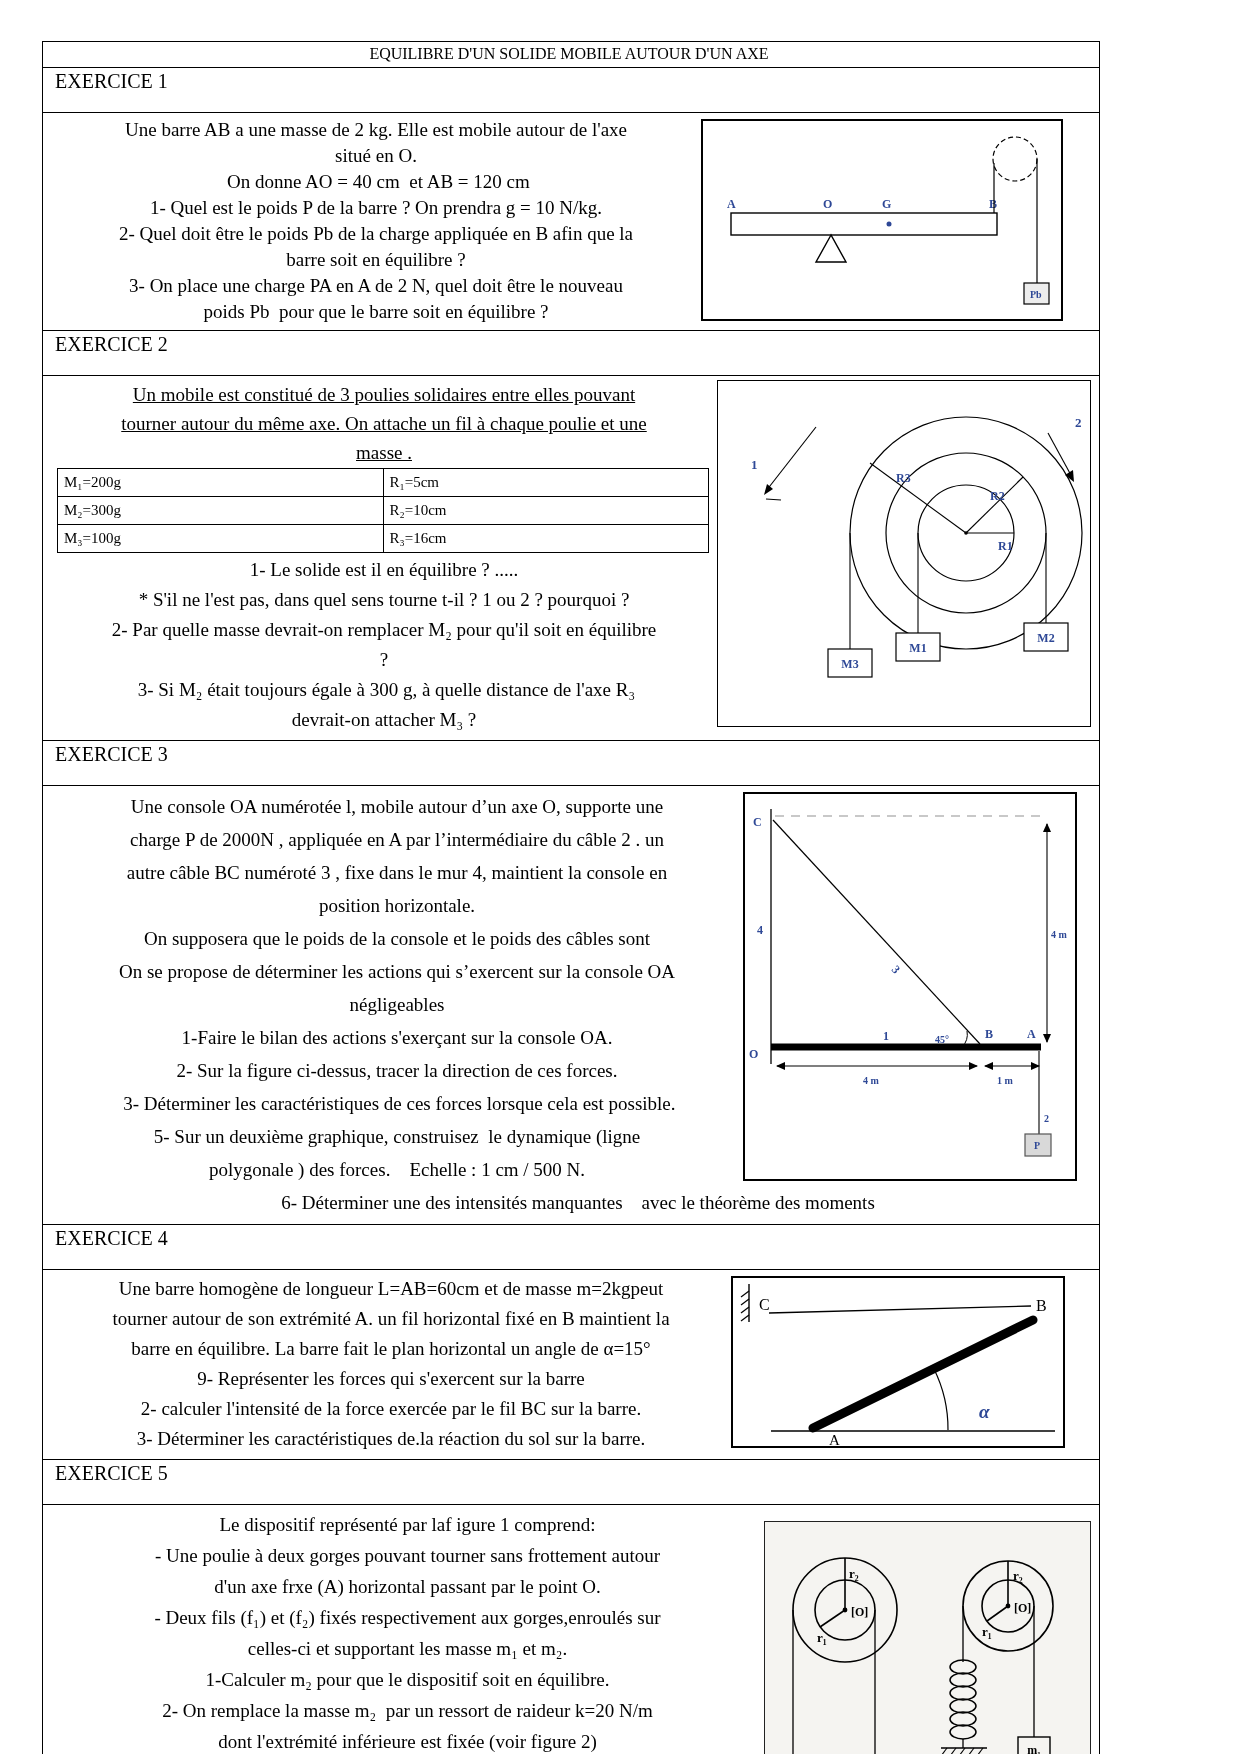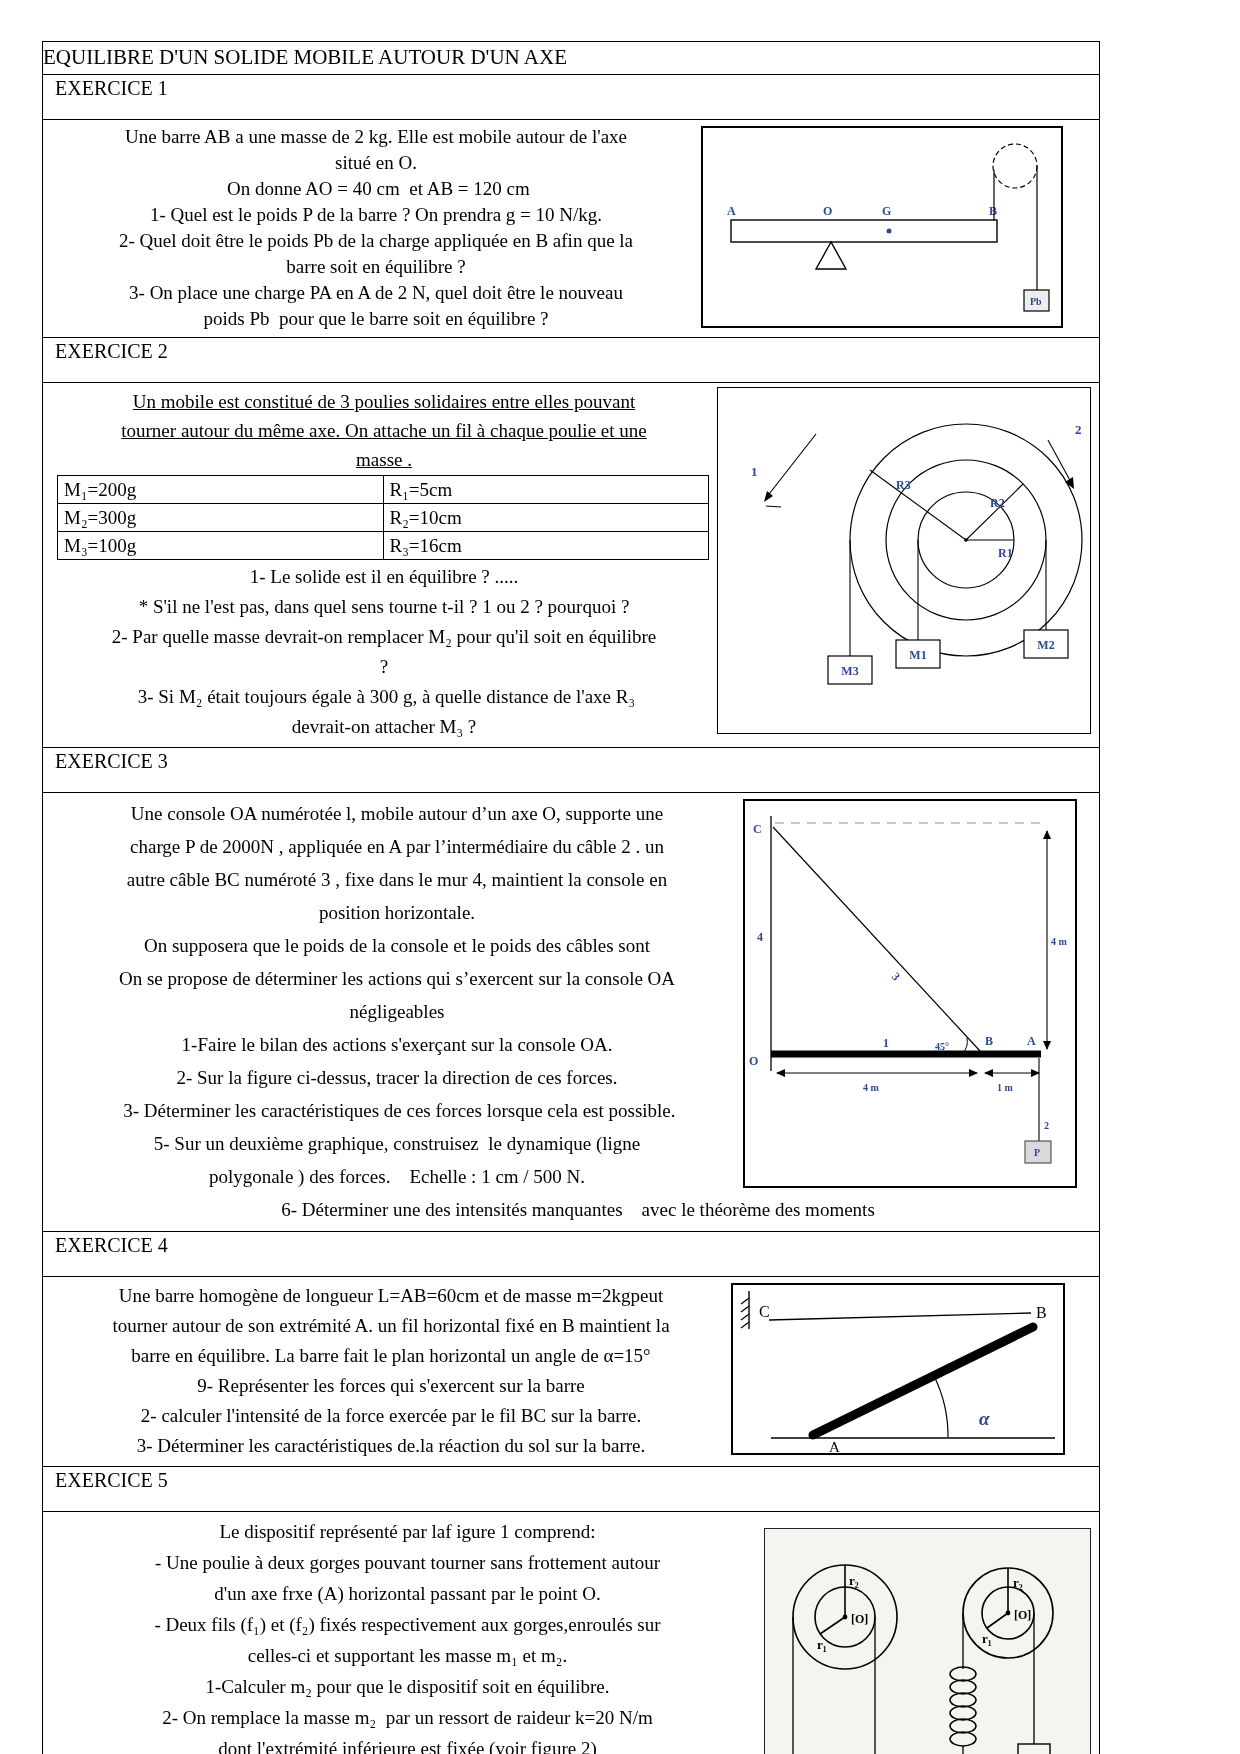--- a/index.html
+++ b/index.html
@@ -3,40 +3,40 @@
 <meta charset="utf-8">
 <style>
   html,body{margin:0;padding:0;background:#ffffff;}
   body{
     width:1240px;height:1754px;
     font-family:"Liberation Serif","DejaVu Serif",serif;
     color:#000;
   }
   .sheet{margin:42px 0 0 42px;width:1058px;}
   .row{border:1px solid #000;margin-top:-1px;overflow:hidden;background:#fff;}
-  .title-row{font-size:21px;padding:3px 4px 4px 0;}
+  .title-row{text-align:center;font-size:16px;padding:3px 4px 4px 0;}
   .heading-row{font-size:20px;padding:2px 0 19px 12px;}
   .content{padding:4px 0 5px 14px;font-size:19px;}
   .tline{white-space:pre-wrap;text-align:center;}
   .l26{line-height:26px;}
   .l29{line-height:29px;text-decoration:underline;}
   .l30{line-height:30px;}
   .l31{line-height:31px;}
   .l33{line-height:33px;}
   .fig{float:right;}
   .figbox{border:2px solid #000;background:#fff;}
   .figbox-thin{border:1.3px solid #000;background:#fff;}
   .figbox-gray{border:1.5px solid #222;background:#f5f4f1;}
   .ex1-fig{margin:2px 36px 2px 6px;}
   .ex2-fig{margin:0 8px 2px 6px;}
   .ex3-fig{margin:2px 22px 2px 6px;}
   .ex4-fig{margin:2px 34px 2px 6px;}
   .ex5-fig{margin:12px 8px 2px 6px;}
   table.datatable{border-collapse:collapse;width:652px;margin:1px 0 2px 0;}
-  table.datatable td{border:1px solid #000;font-size:19px;padding:0 6px;height:27px;margin-left:8px;}
+  table.datatable td{border:1px solid #000;font-size:15px;padding:0 6px;height:27px;margin-left:8px;}
   svg{display:block;}
   svg text{font-family:"Liberation Serif","DejaVu Serif",serif;}
   .lbl{fill:#2e4896;font-weight:bold;font-size:12px;}
   .lbl-sm{fill:#2e4896;font-weight:bold;font-size:10px;}
   .blk{fill:#000;font-size:16px;}
   .p5{fill:#000;font-weight:bold;font-size:13px;}
 </style>
 </head>
 <body>
 

